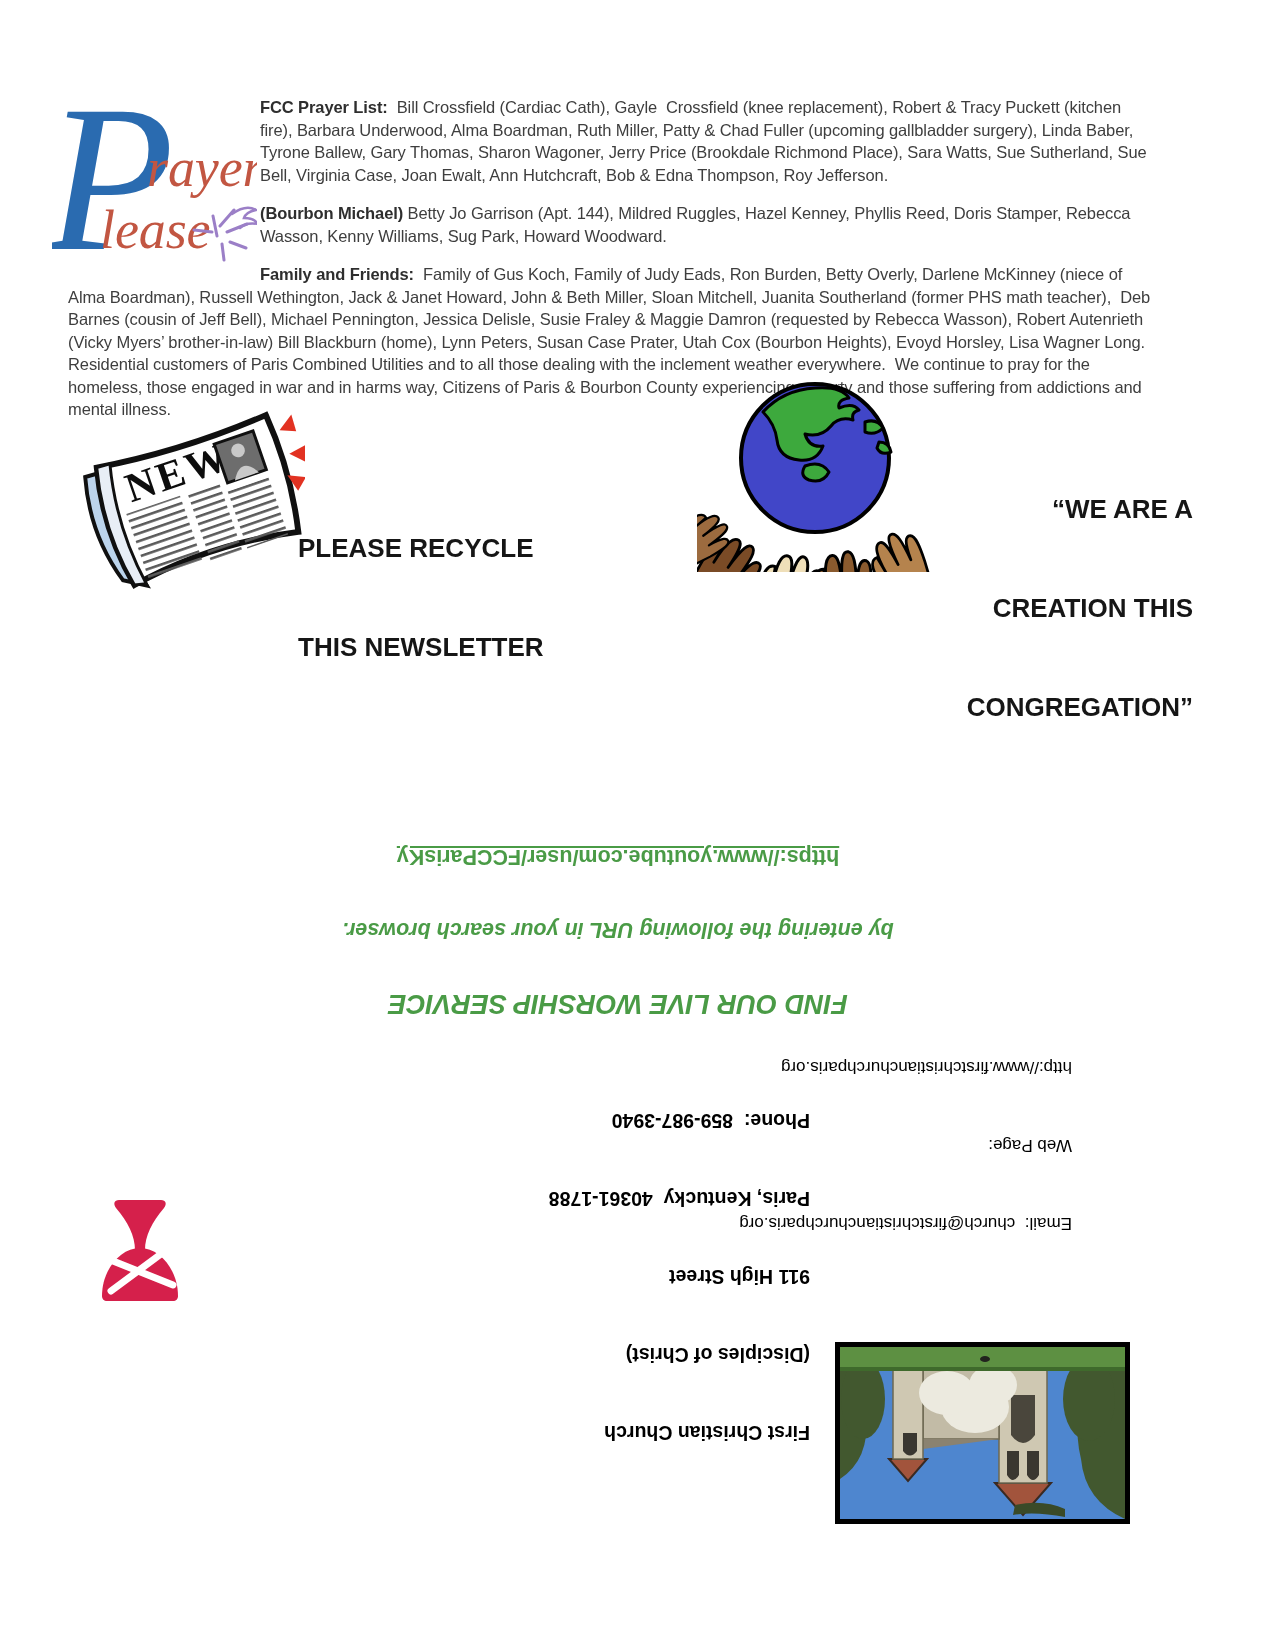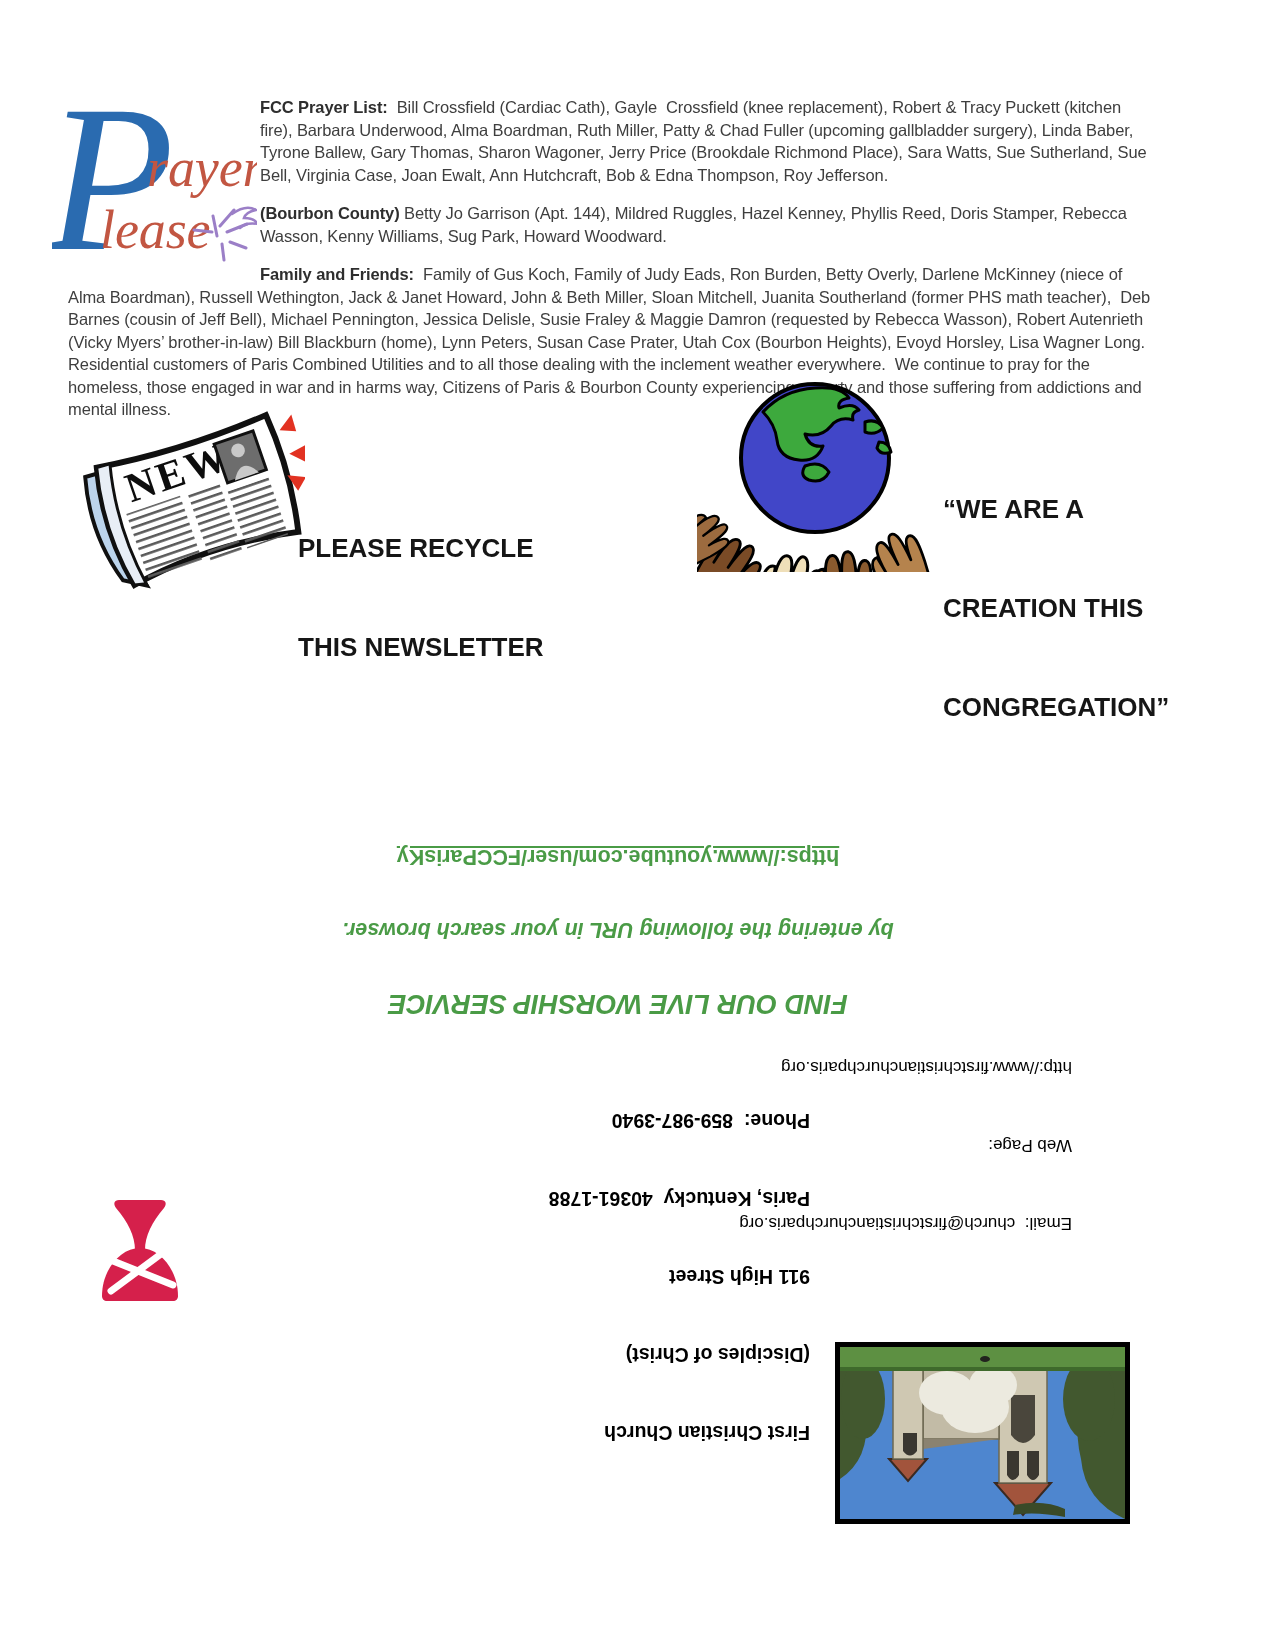--- a/index.html
+++ b/index.html
@@ -12,21 +12,21 @@
   .prayer-text p{margin:16px;white-space:pre-wrap;}
   .prayer-text b{color:#2e2e2e;}
   .logo-float{float:left;width:208px;height:192px;}
   .logo-float svg{width:205px;height:185px;display:block;margin-top:6px;}
 
   
   .news-art{position:absolute;left:80px;top:393px;width:225px;height:210px;}
   .recycle-text{position:absolute;left:298px;top:466px;width:245px;text-align:left;
                 font-size:26px;line-height:33px;font-weight:bold;color:#161616;white-space:pre;}
   .globe-art{position:absolute;left:697px;top:370px;width:240px;height:202px;}
-  .creation-text{position:absolute;left:943px;top:427px;width:250px;text-align:left;
+  .creation-text{position:absolute;left:943px;top:427px;width:250px;text-align:right;
                  font-size:26px;line-height:33px;font-weight:bold;color:#161616;white-space:pre;}
 
   
   .rot{transform:rotate(180deg);}
   .worship{position:absolute;left:340px;top:946px;width:556px;height:114px;text-align:center;
            color:#4A9B46;white-space:pre;}
   .worship .w-title{font-size:27px;line-height:40px;font-weight:bold;font-style:italic;}
   .worship .w-sub{font-size:21.5px;line-height:37px;font-weight:bold;font-style:italic;}
   .worship .w-url{font-size:21.5px;line-height:36px;font-weight:bold;text-decoration:underline;}
 
@@ -53,21 +53,21 @@
         <text x="-6" y="163" font-family="Liberation Serif,serif" font-style="italic" font-size="210" fill="#2A6BB0">P</text>
         <text x="95" y="100" font-family="Liberation Serif,serif" font-style="italic" font-size="54" fill="#C25642">rayers</text>
         <text x="48" y="162" font-family="Liberation Serif,serif" font-style="italic" font-size="54" fill="#C25642">lease</text>
         <g stroke="#9B7FC7" stroke-width="3" stroke-linecap="round" fill="none">
           <path d="M168,140 l14,-16 M175,146 l20,-8 M165,150 l-4,-20 M178,156 l16,6 M170,158 l2,16 M160,146 l-18,-2"></path>
           <path d="M180,128 q14,-10 24,-4 q-10,2 -12,8 q10,0 14,6 q-12,-2 -18,4" stroke-width="2.5"></path>
         </g>
       </svg>
     </div>
     <p><b>FCC Prayer List:</b><span>  Bill Crossfield (Cardiac Cath), Gayle  Crossfield (knee replacement), Robert &amp; Tracy Puckett (kitchen fire), Barbara Underwood, Alma Boardman, Ruth Miller, Patty &amp; Chad Fuller (upcoming gallbladder surgery), Linda Baber, Tyrone Ballew, Gary Thomas, Sharon Wagoner, Jerry Price (Brookdale Richmond Place), Sara Watts, Sue Sutherland, Sue Bell, Virginia Case, Joan Ewalt, Ann Hutchcraft, Bob &amp; Edna Thompson, Roy Jefferson.</span></p>
-    <p><b>(Bourbon County)</b><span> Betty Jo Garrison (Apt. 144), Mildred Ruggles, Hazel Kenney, Phyllis Reed, Doris Stamper, Rebecca Wasson, Kenny Williams, Sug Park, Howard Woodward.</span></p>
+    <p><b>(Bourbon Michael)</b><span> Betty Jo Garrison (Apt. 144), Mildred Ruggles, Hazel Kenney, Phyllis Reed, Doris Stamper, Rebecca Wasson, Kenny Williams, Sug Park, Howard Woodward.</span></p>
     <p><b>Family and Friends:</b><span>  Family of Gus Koch, Family of Judy Eads, Ron Burden, Betty Overly, Darlene McKinney (niece of Alma Boardman), Russell Wethington, Jack &amp; Janet Howard, John &amp; Beth Miller, Sloan Mitchell, Juanita Southerland (former PHS math teacher),  Deb Barnes (cousin of Jeff Bell), Michael Pennington, Jessica Delisle, Susie Fraley &amp; Maggie Damron (requested by Rebecca Wasson), Robert Autenrieth (Vicky Myers’ brother-in-law) Bill Blackburn (home), Lynn Peters, Susan Case Prater, Utah Cox (Bourbon Heights), Evoyd Horsley, Lisa Wagner Long. Residential customers of Paris Combined Utilities and to all those dealing with the inclement weather everywhere.  We continue to pray for the homeless, those engaged in war and in harms way, Citizens of Paris &amp; Bourbon County experiencing poverty and those suffering from addictions and mental illness.</span></p>
   </div>
 
   <div class="news-art">
     <svg viewBox="0 0 230 215">
       <defs>
         <pattern id="np" width="8" height="7.5" patternUnits="userSpaceOnUse">
           <rect width="8" height="2.6" fill="#5a5a5a"></rect>
         </pattern>
       </defs>

